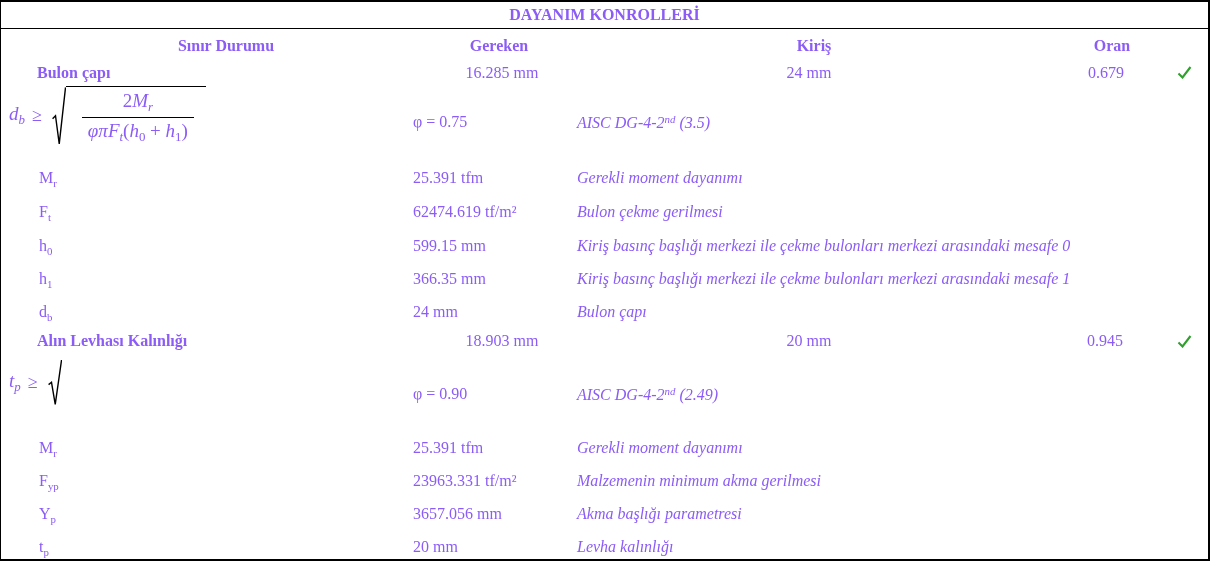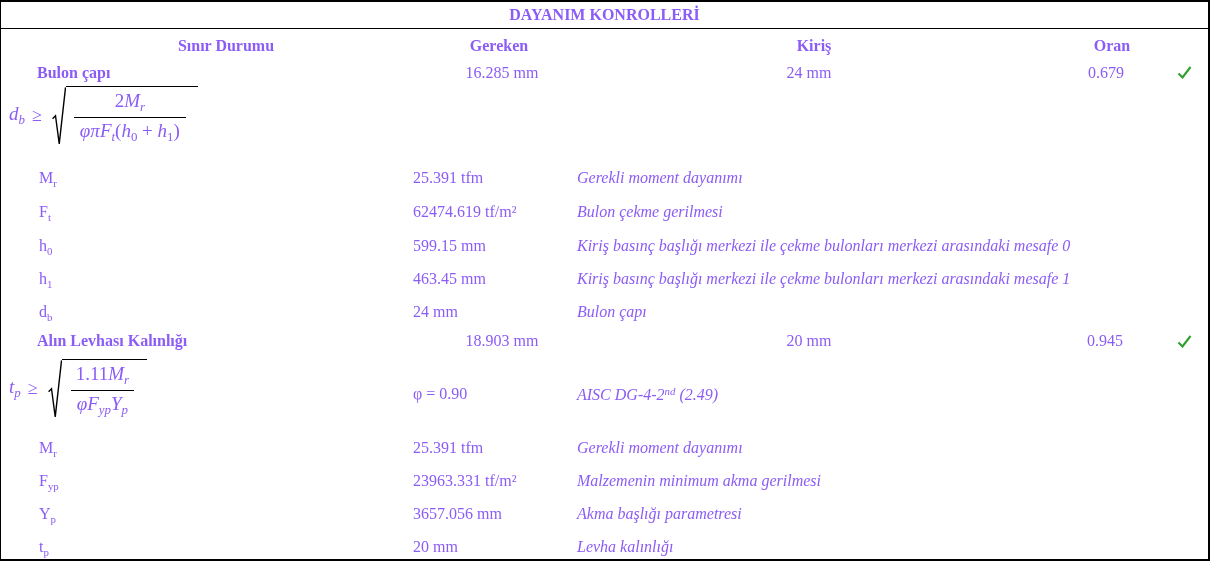--- a/index.html
+++ b/index.html
@@ -36,21 +36,21 @@
   
   .formula{
     position:absolute;left:8px;
     display:flex;align-items:center;
     font-size:19px;
   }
   .f-rel{margin:0 10px 0 7px;font-size:18px;}
   .f-sqrt{display:flex;align-items:stretch;}
   .f-rad{width:14px;align-self:stretch;}
   .f-radicand{border-top:1.7px solid #000;padding:3px 12px 0 8px;display:flex;align-items:center;}
-  .f-frac{display:inline-flex;flex-direction:column;align-items:center;}
+  .f-frac{display:inline-flex;flex-direction:column;align-items:center;margin-left:8px;}
   .f-num{padding:0 6px 2px;}
   .f-den{border-top:1.7px solid #000;padding:2px 6px 0;}
   .check-wrap{position:absolute;width:18px;height:16px;}
   .check-icon{width:15px;height:13px;}
 </style>
 </head>
 <body>
 
 <div class="report">
 
@@ -84,39 +84,43 @@
       </svg>
       <span class="f-radicand">
         <span class="f-frac">
           <span class="f-num"><span class="m-n">2</span><span class="m-v">M</span><span class="m-vs">r</span></span>
           <span class="f-den"><span class="m-v">φπ</span><span class="m-v">F</span><span class="m-vs">t</span><span class="m-n">(</span><span class="m-v">h</span><span class="m-ns">0</span><span class="m-n"> + </span><span class="m-v">h</span><span class="m-ns">1</span><span class="m-n">)</span></span>
         </span>
       </span>
     </span>
   </div>
 
+  <div class="prow" style="top:111px">
+    <span class="val">φ = 0.75</span>
+    <span class="desc"><span class="m-v">AISC DG-4-2</span><span class="m-vp">nd</span><span class="m-v"> (3.5)</span></span>
+  </div>
 
   <div class="prow" style="top:167px">
     <span class="sym"><span class="m-n">M</span><span class="m-ns">r</span></span>
     <span class="val">25.391 tfm</span>
     <span class="desc">Gerekli moment dayanımı</span>
   </div>
   <div class="prow" style="top:201px">
     <span class="sym"><span class="m-n">F</span><span class="m-ns">t</span></span>
     <span class="val">62474.619 tf/m²</span>
     <span class="desc">Bulon çekme gerilmesi</span>
   </div>
   <div class="prow" style="top:235px">
     <span class="sym"><span class="m-n">h</span><span class="m-ns">0</span></span>
     <span class="val">599.15 mm</span>
     <span class="desc">Kiriş basınç başlığı merkezi ile çekme bulonları merkezi arasındaki mesafe 0</span>
   </div>
   <div class="prow" style="top:268px">
     <span class="sym"><span class="m-n">h</span><span class="m-ns">1</span></span>
-    <span class="val">463.45 mm</span>
+    <span class="val">366.35 mm</span>
     <span class="desc">Kiriş basınç başlığı merkezi ile çekme bulonları merkezi arasındaki mesafe 1</span>
   </div>
   <div class="prow" style="top:301px">
     <span class="sym"><span class="m-n">d</span><span class="m-ns">b</span></span>
     <span class="val">24 mm</span>
     <span class="desc">Bulon çapı</span>
   </div>
 
   <div class="prow" style="top:330px">
     <span class="limit-name">Alın Levhası Kalınlığı</span>
@@ -130,26 +134,20 @@
     </span>
   </div>
 
   <div class="formula" style="top:357px">
     <span class="f-lhs"><span class="m-v">t</span><span class="m-vs">p</span></span>
     <span class="f-rel">≥</span>
     <span class="f-sqrt">
       <svg class="f-rad" viewBox="0 0 12 40" preserveAspectRatio="none">
         <path d="M0.5,22 L3,20 L6.2,38.9 L11.6,0.9" fill="none" stroke="#000" stroke-width="1.4" vector-effect="non-scaling-stroke"></path>
       </svg>
-      <span class="f-radicand">
-        <span class="f-frac">
-          <span class="f-num"><span class="m-n">1.11</span><span class="m-v">M</span><span class="m-vs">r</span></span>
-          <span class="f-den"><span class="m-v">φ</span><span class="m-v">F</span><span class="m-vs">yp</span><span class="m-v">Y</span><span class="m-vs">p</span></span>
-        </span>
-      </span>
     </span>
   </div>
 
   <div class="prow" style="top:383px">
     <span class="val">φ = 0.90</span>
     <span class="desc"><span class="m-v">AISC DG-4-2</span><span class="m-vp">nd</span><span class="m-v"> (2.49)</span></span>
   </div>
 
   <div class="prow" style="top:437px">
     <span class="sym"><span class="m-n">M</span><span class="m-ns">r</span></span>

